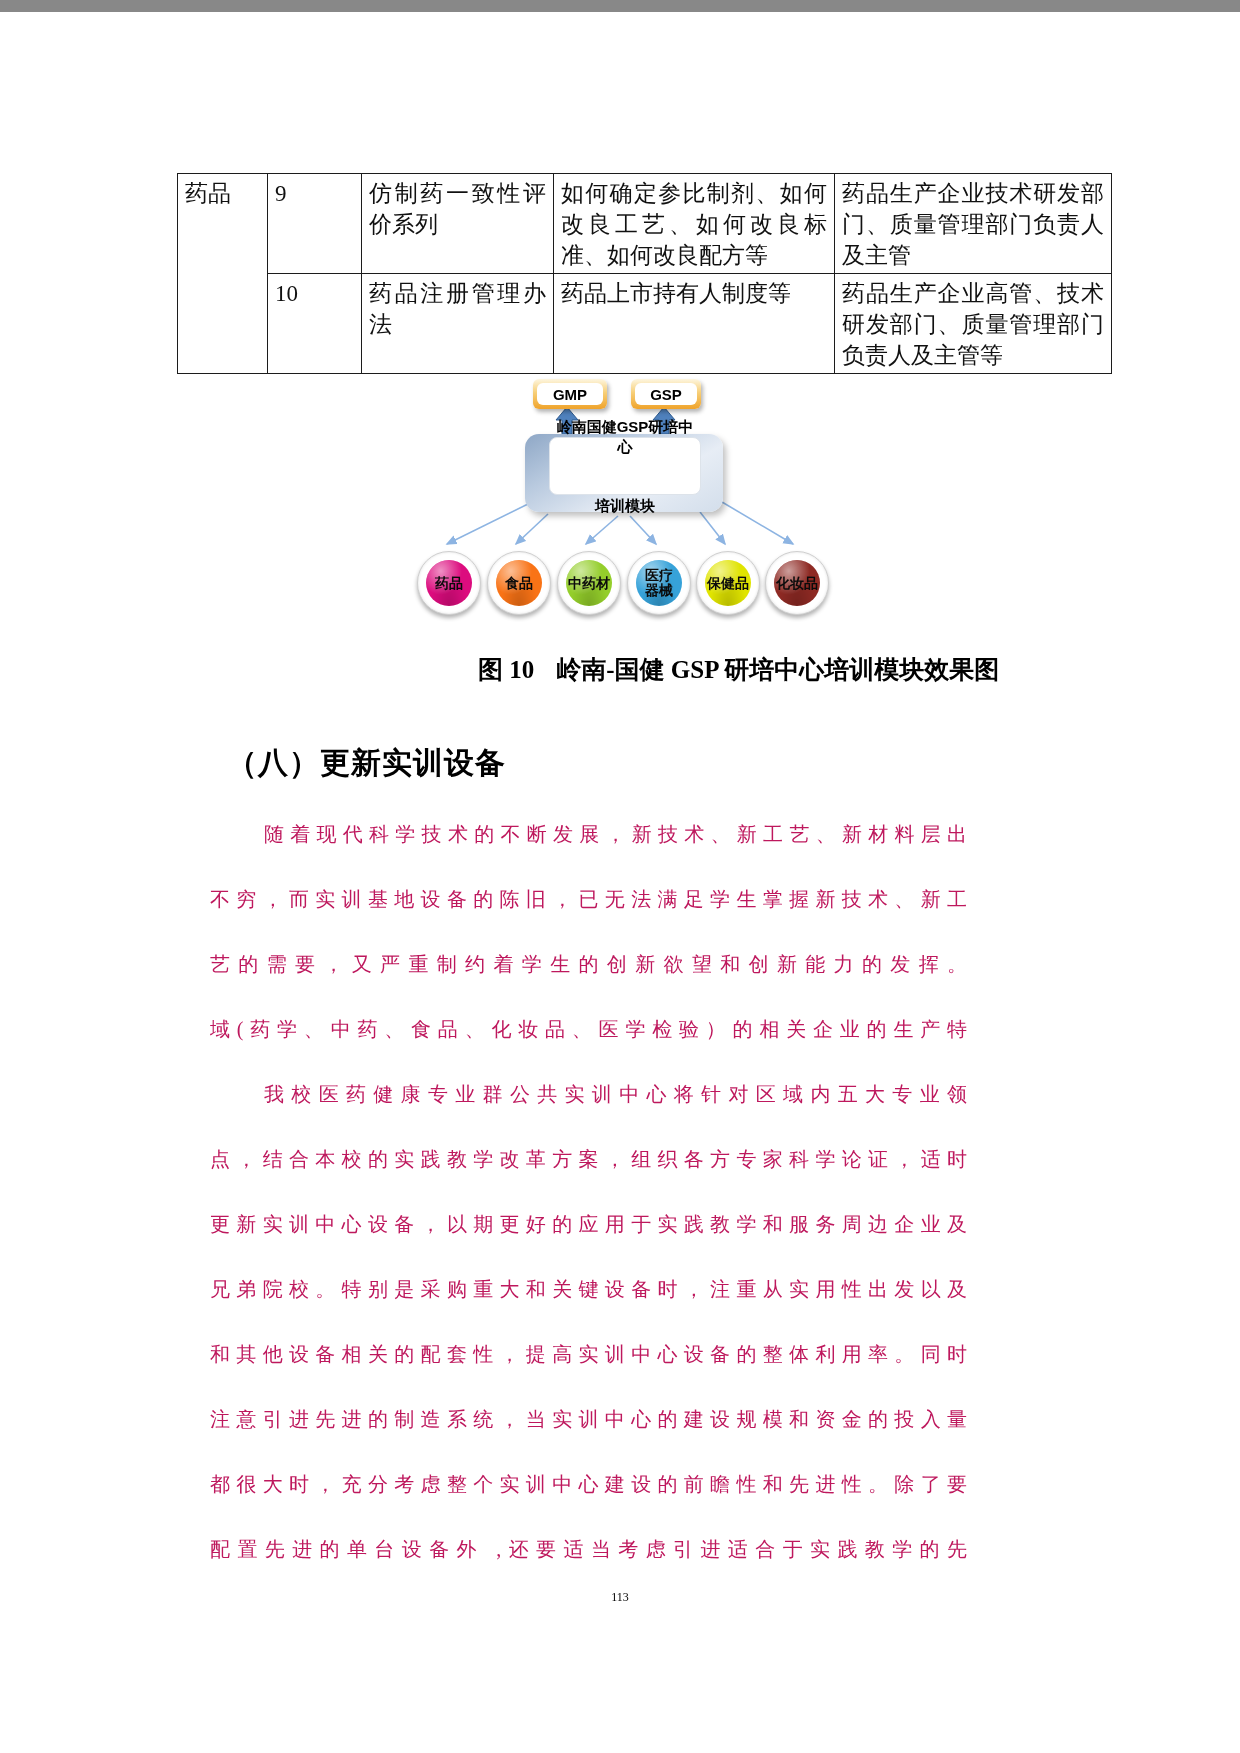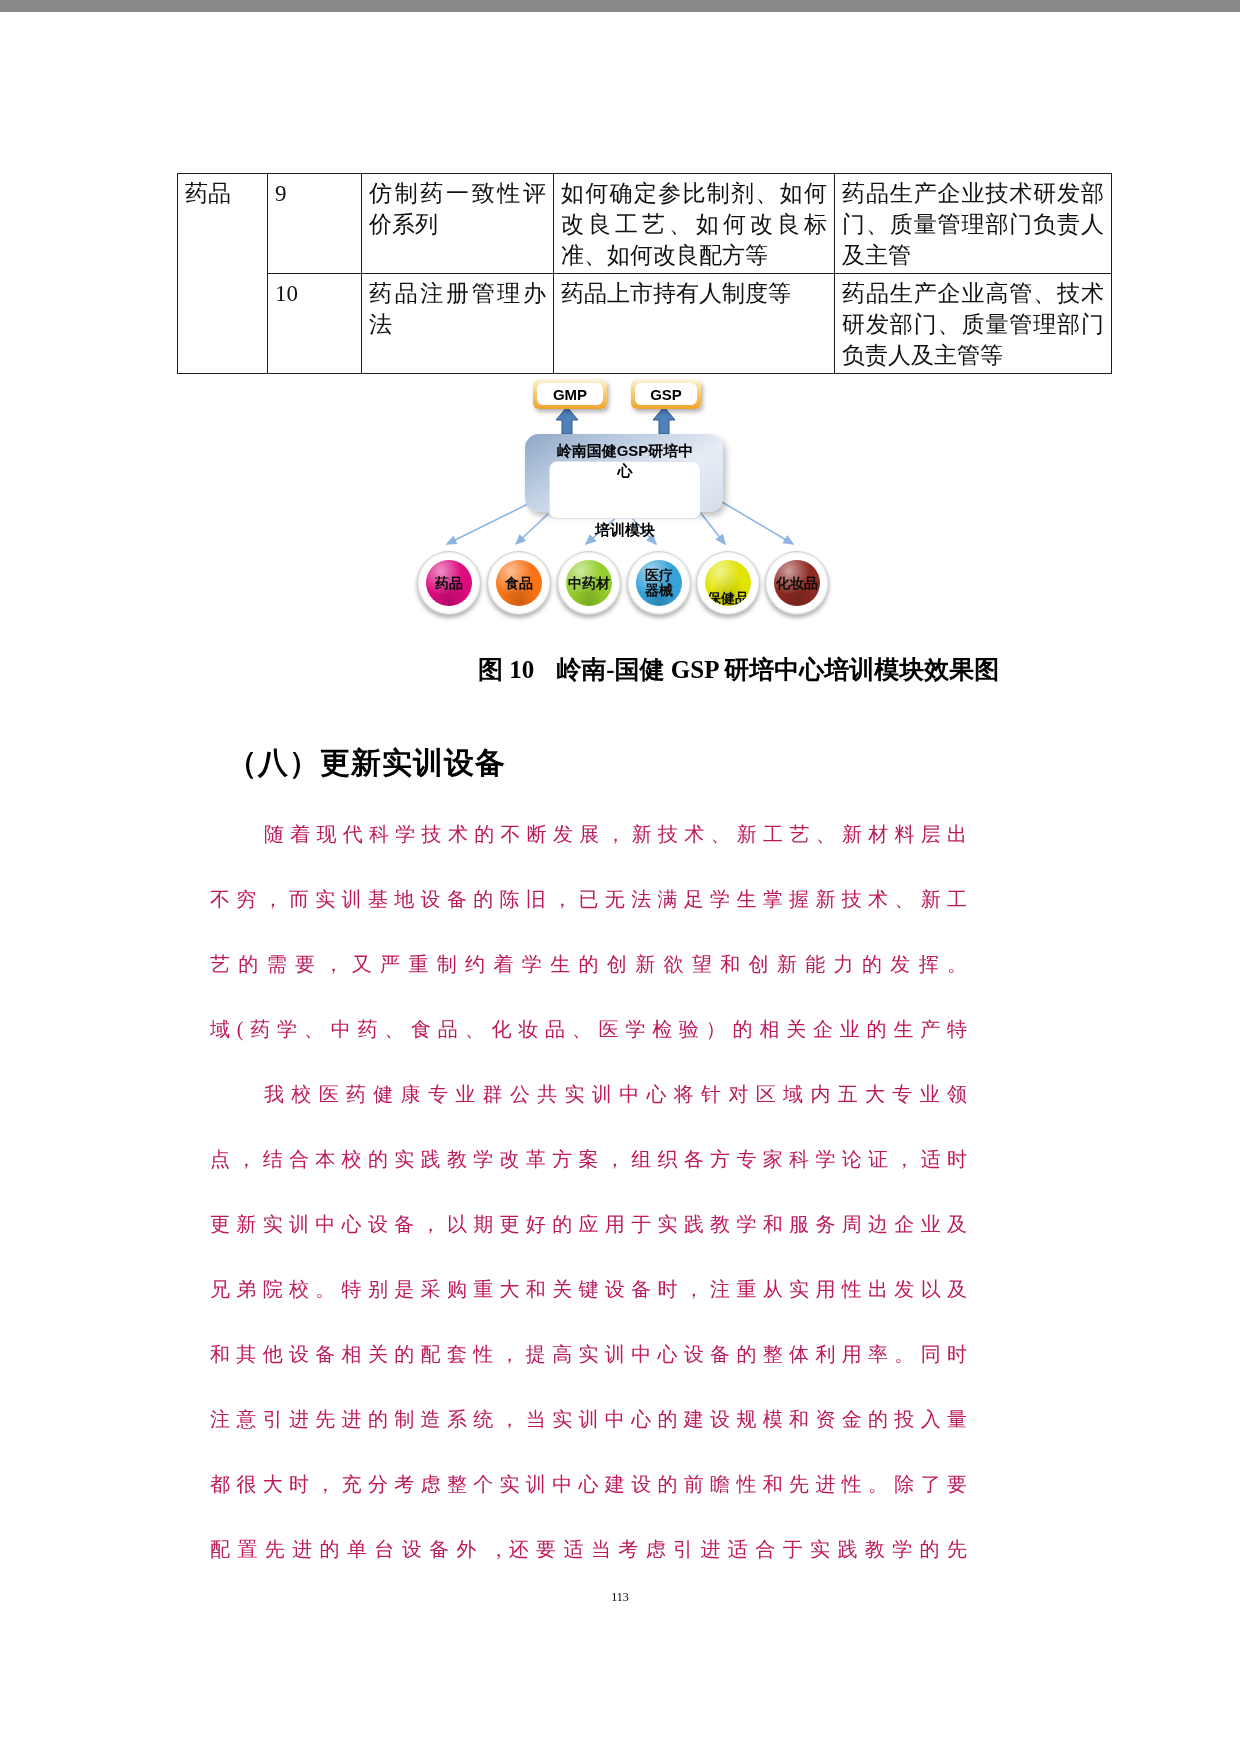--- a/index.html
+++ b/index.html
@@ -50,21 +50,21 @@
   .topbox.gmp{left:133px;width:74px;}
   .topbox.gsp{left:231px;width:70px;}
 
   .centerbox{
     position:absolute;left:125px;top:67px;width:198px;height:78px;
     border-radius:14px;
     background:linear-gradient(150deg,#8ea7c6 0%,#b9cadf 30%,#e7edf5 65%,#d3deeb 100%);
     box-shadow:3px 4px 6px rgba(0,0,0,.25);
   }
   .centerbox .inner{
-    position:absolute;left:24px;top:27px;width:150px;height:56px;
+    position:absolute;left:24px;top:3px;width:150px;height:56px;
     background:#ffffff;border-radius:8px;border:1px solid #dde3ea;
     display:flex;flex-direction:column;align-items:center;justify-content:center;
     font-family:"Liberation Sans","DejaVu Sans",sans-serif;
     font-weight:bold;font-size:15px;line-height:20px;color:#000;
     text-align:center;
     gap:39px;
   }
 
   .circle-ring{
     position:absolute;top:184px;width:62px;height:62px;border-radius:50%;
@@ -192,21 +192,21 @@
       <div class="circle-inner" style="background-color: rgb(148, 206, 43);">
         <div class="circle-label">中药材</div>
       </div>
     </div>
     <div class="circle-ring ring-p4">
       <div class="circle-inner" style="background-color: rgb(54, 162, 217);">
         <div class="circle-label">医疗器械</div>
       </div>
     </div>
     <div class="circle-ring ring-p5">
-      <div class="circle-inner" style="background-color: rgb(224, 228, 0); align-items: flex-end;">
+      <div class="circle-inner" style="background-color: rgb(224, 228, 0);">
         <div class="circle-label">保健品</div>
       </div>
     </div>
     <div class="circle-ring ring-p6">
       <div class="circle-inner" style="background-color: rgb(142, 42, 36);">
         <div class="circle-label">化妆品</div>
       </div>
     </div>
   </div>
 

